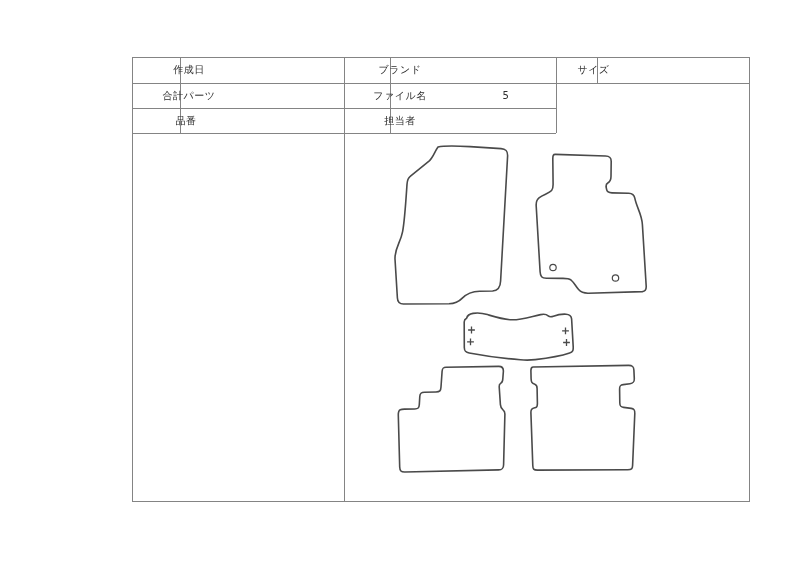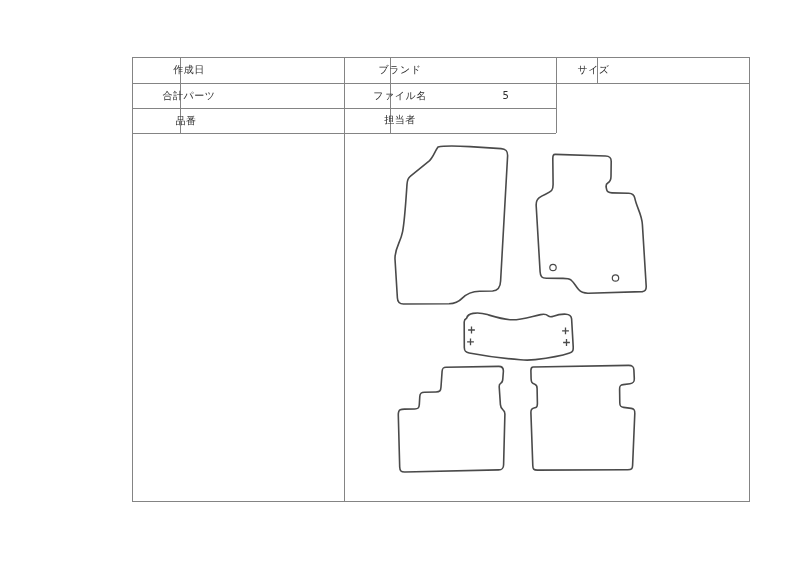--- a/index.html
+++ b/index.html
@@ -56,21 +56,21 @@
   <div class="cell" style="left:132px;top:83px;width:48px;height:25px;">合計パーツ</div>
   <div class="cell val-left" style="left:180px;top:83px;width:164px;height:25px;"></div>
 
   <div class="cell" style="left:129px;top:108px;width:48px;height:25px;">品番</div>
 
   <div class="cell" style="left:344px;top:57px;width:46px;height:26px;">ブランド</div>
 
   <div class="cell" style="left:344px;top:83px;width:46px;height:25px;">ファイル名</div>
   <div class="cell" style="left:390px;top:83px;width:166px;height:25px;">5</div>
 
-  <div class="cell" style="left:344px;top:108px;width:46px;height:25px;font-family:Liberation Mono, monospace;">担当者</div>
+  <div class="cell" style="left:344px;top:108px;width:46px;height:25px;">担当者</div>
   <div class="cell val-left" style="left:390px;top:108px;width:166px;height:25px;"></div>
 
   <div class="cell" style="left:540px;top:57px;width:41px;height:26px;">サイズ</div>
   <div class="cell val-left" style="left:597px;top:57px;width:153px;height:26px;"></div>
 
   <svg class="mats" id="mat-svg" width="800" height="566" viewBox="0 0 800 566">
       <g>
         <path d="M 438 147 C 444 145.5 460 146 470 146.6 L 501 148.6 C 506 149 507.8 151 507.6 156 L 500.6 281 C 500.4 287 498 290.6 492.6 291 L 479.6 291.2 C 470.6 291.3 466 294.2 462 298.4 C 458.6 302 455 303.6 449 303.8 L 403.4 304 C 399 304 397.6 302 397.4 298 L 395 259 C 394.6 248 400.6 242.6 402.6 231.6 C 404.8 220 406.2 196 407 184.4 C 407.3 180 408 178 410.2 176.4 L 429 161.2 C 433 157.8 435 151 438 147 Z" fill="none" stroke="#4a4a4a" stroke-width="1.6" stroke-linejoin="round"></path>
       </g>
       <g>

